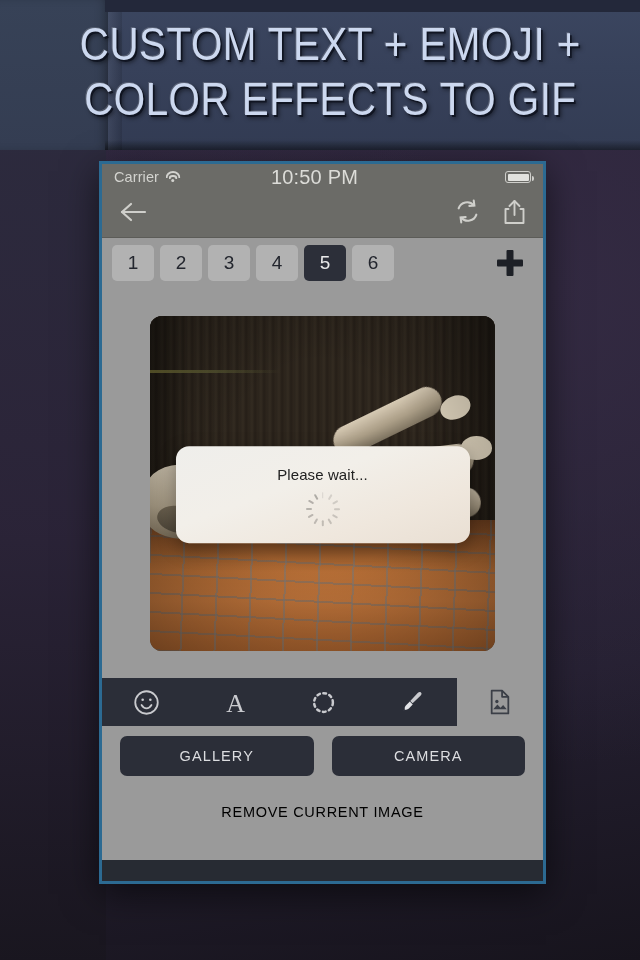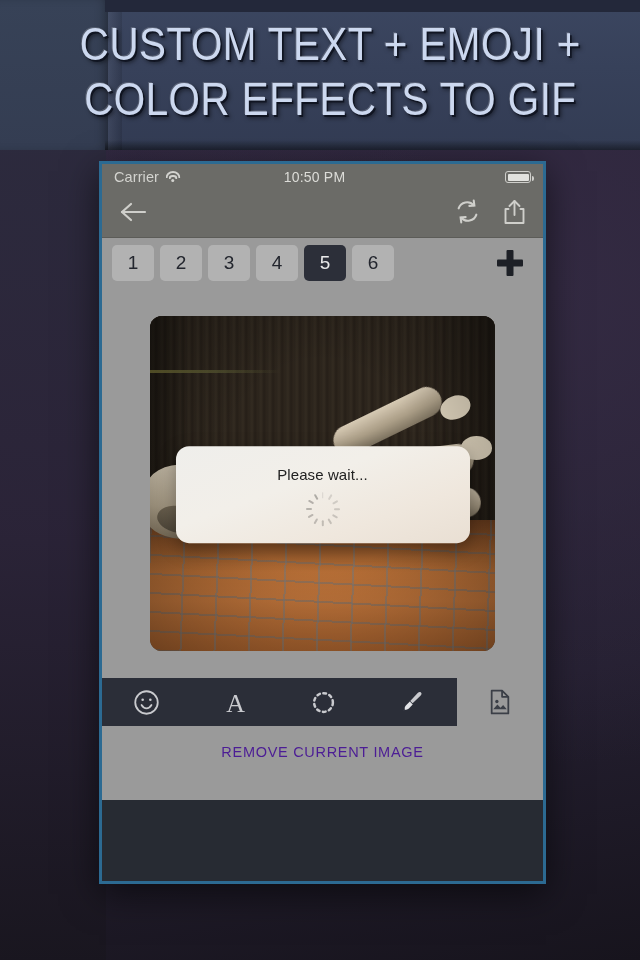--- a/index.html
+++ b/index.html
@@ -90,21 +90,21 @@
   .wifi-icon i{
     position:absolute; left:50%; transform:translateX(-50%);
     border:2px solid #d3d3cf; border-bottom:none;
     border-radius:50% 50% 0 0 / 100% 100% 0 0;
   }
   .wifi-icon i:nth-child(1){ width:15px; height:7px; top:0; }
   .wifi-icon i:nth-child(2){ width:9px; height:4.5px; top:3.5px; }
   .wifi-icon i:nth-child(3){ width:3.5px; height:3.5px; top:7.5px; background:#d3d3cf; border-radius:50%; border:none; }
   .sb-time{
     position:absolute; left:0; right:16px; text-align:center;
-    font-size:14px; font-weight:400; letter-spacing:.2px; color:#dcdcd8;
+    font-size:20px; font-weight:400; letter-spacing:.2px; color:#dcdcd8;
   }
   .sb-right{ margin-left:auto; display:flex; align-items:center; }
   .battery{
     width:26px; height:12px; border:1.5px solid #cfcfcb; border-radius:3px;
     position:relative; padding:1.5px;
   }
   .battery::after{
     content:""; position:absolute; right:-4px; top:3.5px;
     width:2.5px; height:5px; background:#cfcfcb; border-radius:0 2px 2px 0;
   }
@@ -275,21 +275,21 @@
     flex:1; height:40px; border-radius:7px;
     background:#2b2e38; color:#dcdde0;
     display:flex; align-items:center; justify-content:center;
     font-size:14.5px; letter-spacing:1.1px; cursor:pointer;
   }
   .removerow{
     height:52px; background:#9a9a9a;
     display:flex; align-items:center; justify-content:center;
   }
   .removetext{
-    font-size:14.5px; letter-spacing:.7px; color:#4c1d95; cursor:pointer;
+    font-size:14.5px; letter-spacing:.7px; color:#000000; cursor:pointer;
   }
   .filler{ height:22px; background:#9a9a9a; }
   .bottombar{ height:auto; flex:1; background:#272b33; }
   .screen{ display:flex; flex-direction:column; }
 </style>
 </head>
 <body>
 
 <div class="backdrop"></div>
 <div class="backdrop-left"></div>
@@ -427,20 +427,24 @@
           <svg width="24" height="26" viewBox="0 0 22 25" fill="none" stroke="#3b3f47" stroke-width="1.7" stroke-linejoin="round">
             <path d="M3 1.5h10l6 6v16H3z"></path>
             <polyline points="13,1.5 13,7.5 19,7.5"></polyline>
             <circle cx="8" cy="12" r="1.6" fill="#3b3f47" stroke="none"></circle>
             <path d="M4.5 19.5l4-4.5 3 3 2.5-2.5 3.5 4z" fill="#3b3f47" stroke="none"></path>
           </svg>
         </span>
       </div>
     </div>
 
+    <div class="actions">
+      <div class="btn">GALLERY</div>
+      <div class="btn">CAMERA</div>
+    </div>
 
     <div class="removerow">
       <span class="removetext">REMOVE CURRENT IMAGE</span>
     </div>
 
     <div class="filler"></div>
     <div class="bottombar"></div>
 
   </div>
 </div>

